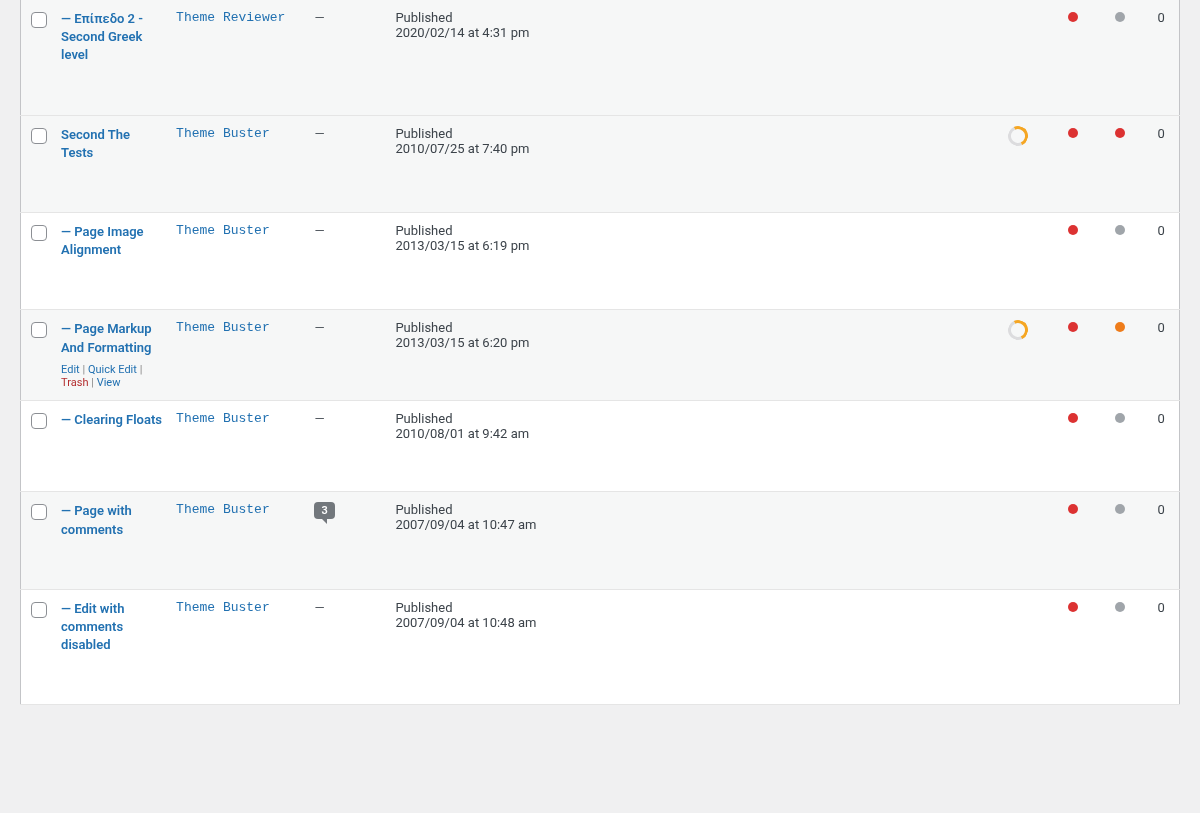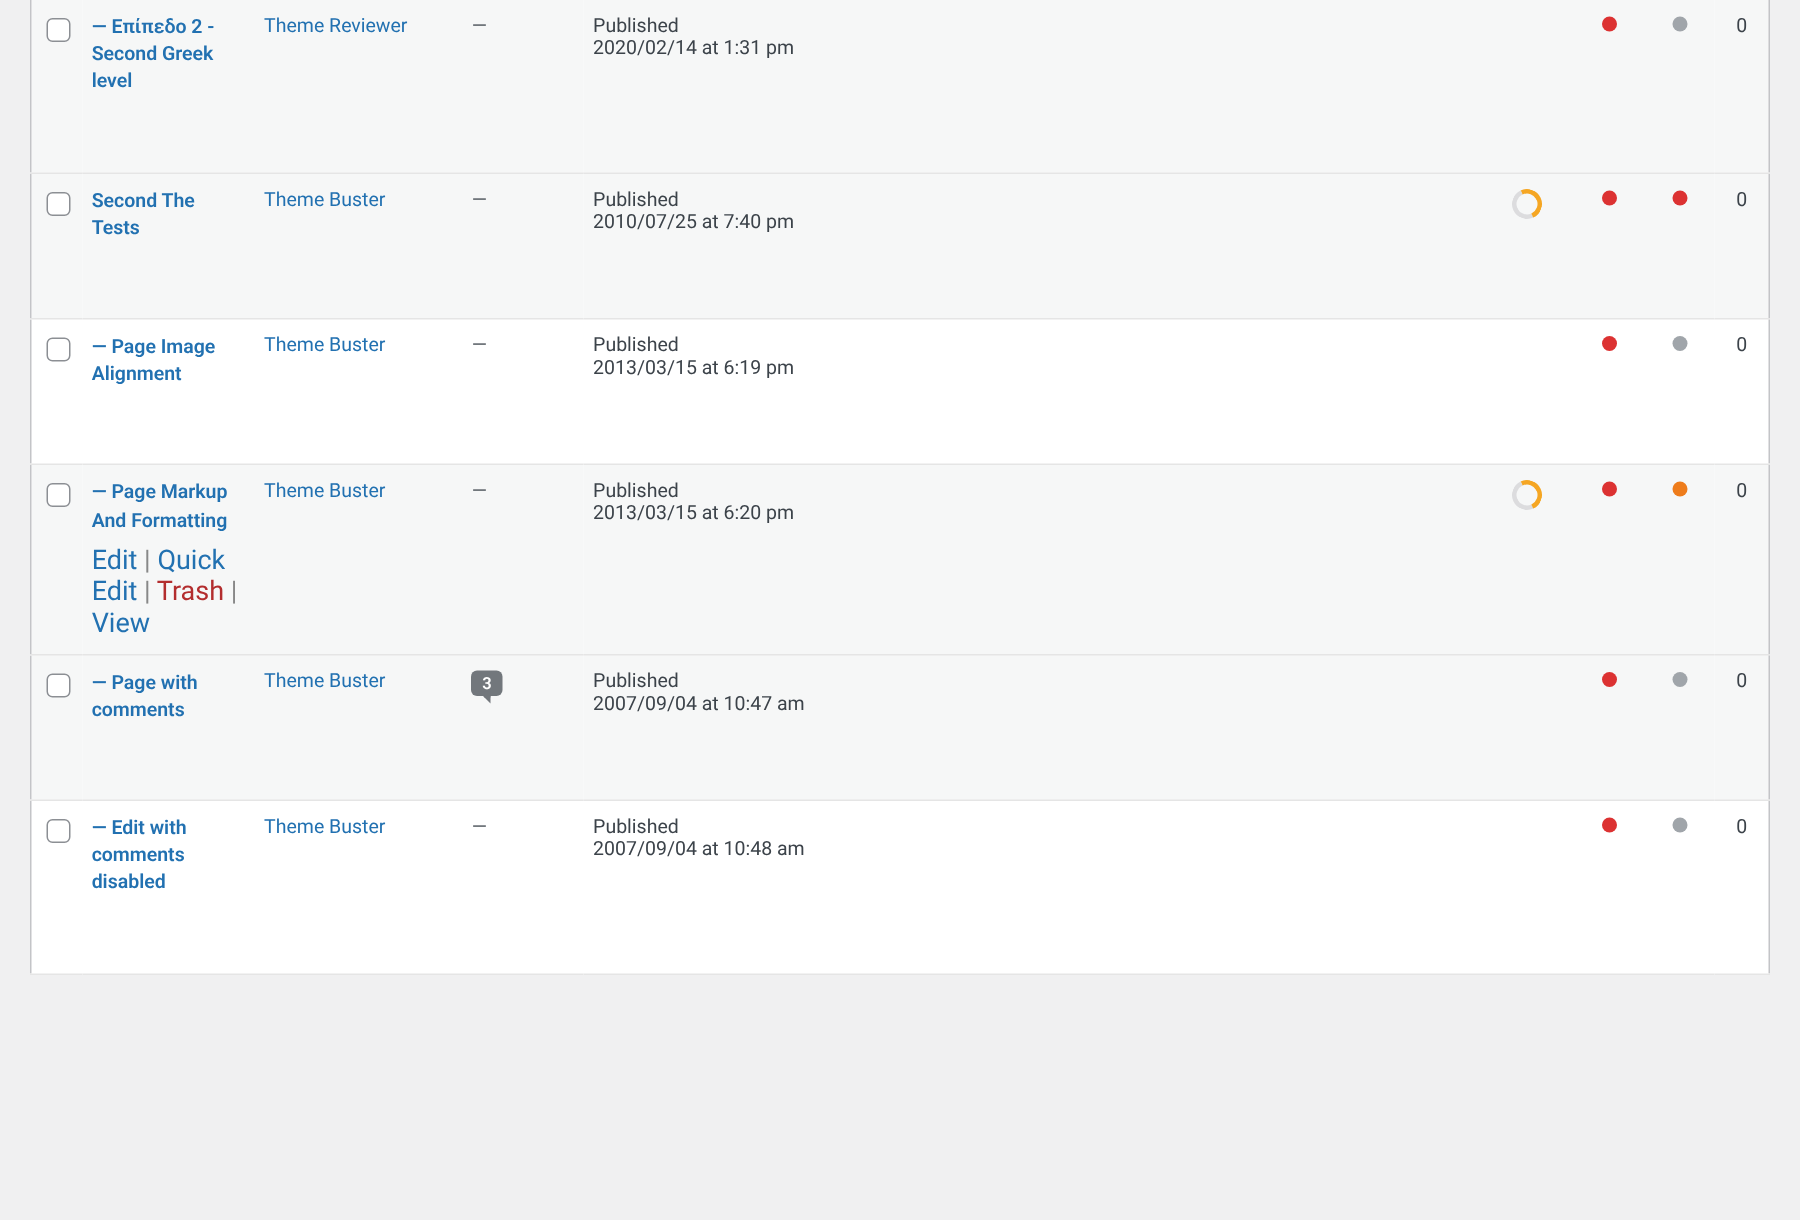--- a/index.html
+++ b/index.html
@@ -28,21 +28,21 @@
   td.cb { width: 28px; padding-left: 10px; padding-top: 12px; }
   input[type=checkbox] {
     width: 16px; height: 16px;
     border: 1px solid #8c8f94;
     border-radius: 4px;
     appearance: none;
     background: #fff;
     cursor: pointer;
   }
   td.title { width: 108px; margin-top: 20px; }
-  td.author { width: 130px; }
+  td.author { width: 130px; font-family: Liberation Mono, monospace; }
   td.comments-col { width: 76px; text-align: left; }
   td.date { width: 560px; }
   td.seo-a { width: 60px; text-align:center; }
   td.seo-b { width: 44px; text-align:center; }
   td.seo-c { width: 44px; text-align:center; }
   td.links { width: 34px; text-align:center; }
   a.title-link {
     color: #2271b1;
     font-weight: 600;
     text-decoration: none;
@@ -90,41 +90,41 @@
     position: absolute;
     bottom: -5px;
     left: 5px;
     width: 0; height: 0;
     border: 4px solid transparent;
     border-top-color: #72777c;
     border-right-color: #72777c;
   }
   .row-actions {
     margin-top: 6px;
-    font-size: 18px;
+    font-size: 11px;
     color: #3c434a;
   }
   .row-actions a { color: #2271b1; text-decoration: none; }
   .row-actions .trash { color: #b32d2e; }
   .row-actions .sep { color: #888; }
 </style>
 </head>
 <body>
 
 <div class="wrap">
 <table>
 <tbody id="tbody">
         <tr class="alt">
           <td class="cb"><input type="checkbox" style=""></td>
           <td class="title"><a href="#" class="title-link">— Επίπεδο 2 - Second Greek level</a></td>
           <td class="author"><a href="#" class="author-link">Theme Reviewer</a></td>
           <td class="comments-col"><span class="dash">—</span></td>
           <td class="date">
             <div class="status">Published</div>
-            <div class="date-str">2020/02/14 at 1:31 pm</div>
+            <div class="date-str">2020/02/14 at 4:31 pm</div>
           </td>
           <td class="seo-a"></td>
           <td class="seo-b"><span class="dot dot-red"></span></td>
           <td class="seo-c"><span class="dot dot-grey"></span></td>
           <td class="links"><span>0</span></td>
         </tr>
         <tr class="alt">
           <td class="cb"><input type="checkbox" style=""></td>
           <td class="title"><a href="#" class="title-link">Second The Tests</a></td>
           <td class="author"><a href="#" class="author-link">Theme Buster</a></td>
@@ -157,20 +157,34 @@
           <td class="title" style="padding-bottom: 10px;"><a href="#" class="title-link">— Page Markup And Formatting</a><div class="row-actions"><a href="#">Edit</a> <span class="sep">|</span> <a href="#">Quick Edit</a> <span class="sep">|</span> <a href="#" class="trash">Trash</a> <span class="sep">|</span> <a href="#">View</a></div></td>
           <td class="author"><a href="#" class="author-link">Theme Buster</a></td>
           <td class="comments-col"><span class="dash">—</span></td>
           <td class="date">
             <div class="status">Published</div>
             <div class="date-str">2013/03/15 at 6:20 pm</div>
           </td>
           <td class="seo-a"><span class="ring"></span></td>
           <td class="seo-b"><span class="dot dot-red"></span></td>
           <td class="seo-c"><span class="dot dot-orange"></span></td>
+          <td class="links"><span>0</span></td>
+        </tr>
+        <tr>
+          <td class="cb"><input type="checkbox" style=""></td>
+          <td class="title"><a href="#" class="title-link">— Clearing Floats</a></td>
+          <td class="author"><a href="#" class="author-link">Theme Buster</a></td>
+          <td class="comments-col"><span class="dash">—</span></td>
+          <td class="date">
+            <div class="status">Published</div>
+            <div class="date-str">2010/08/01 at 9:42 am</div>
+          </td>
+          <td class="seo-a"></td>
+          <td class="seo-b"><span class="dot dot-red"></span></td>
+          <td class="seo-c"><span class="dot dot-grey"></span></td>
           <td class="links"><span>0</span></td>
         </tr>
         <tr class="alt">
           <td class="cb"><input type="checkbox" style=""></td>
           <td class="title"><a href="#" class="title-link">— Page with comments</a></td>
           <td class="author"><a href="#" class="author-link">Theme Buster</a></td>
           <td class="comments-col"><span class="comment-bubble">3</span></td>
           <td class="date">
             <div class="status">Published</div>
             <div class="date-str">2007/09/04 at 10:47 am</div>

